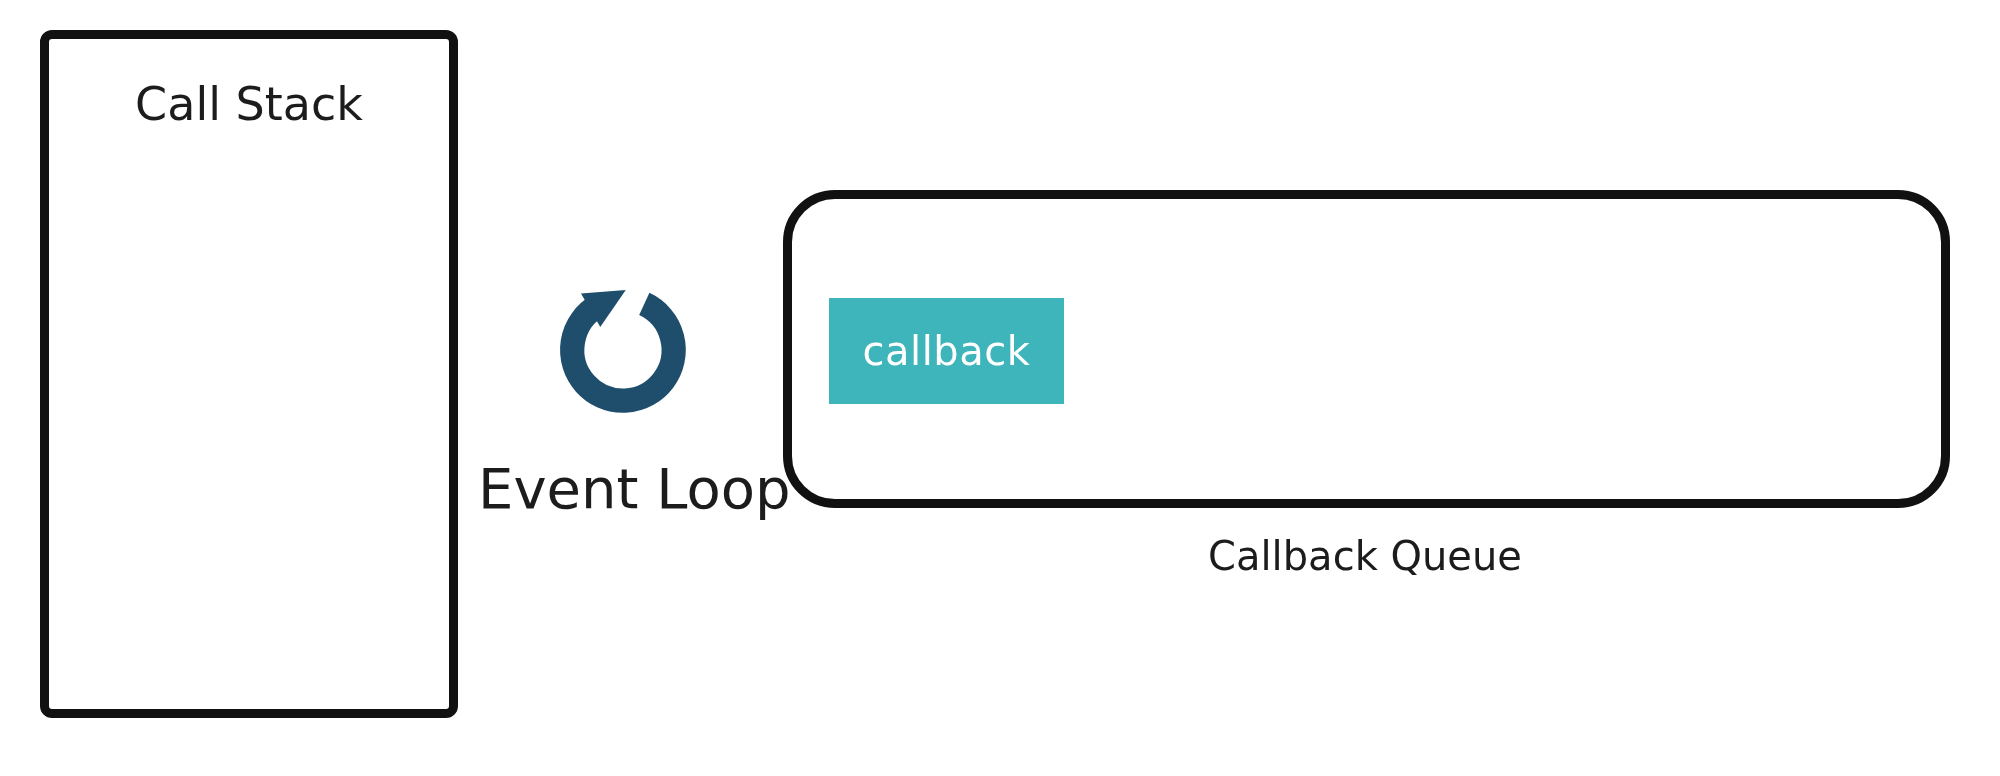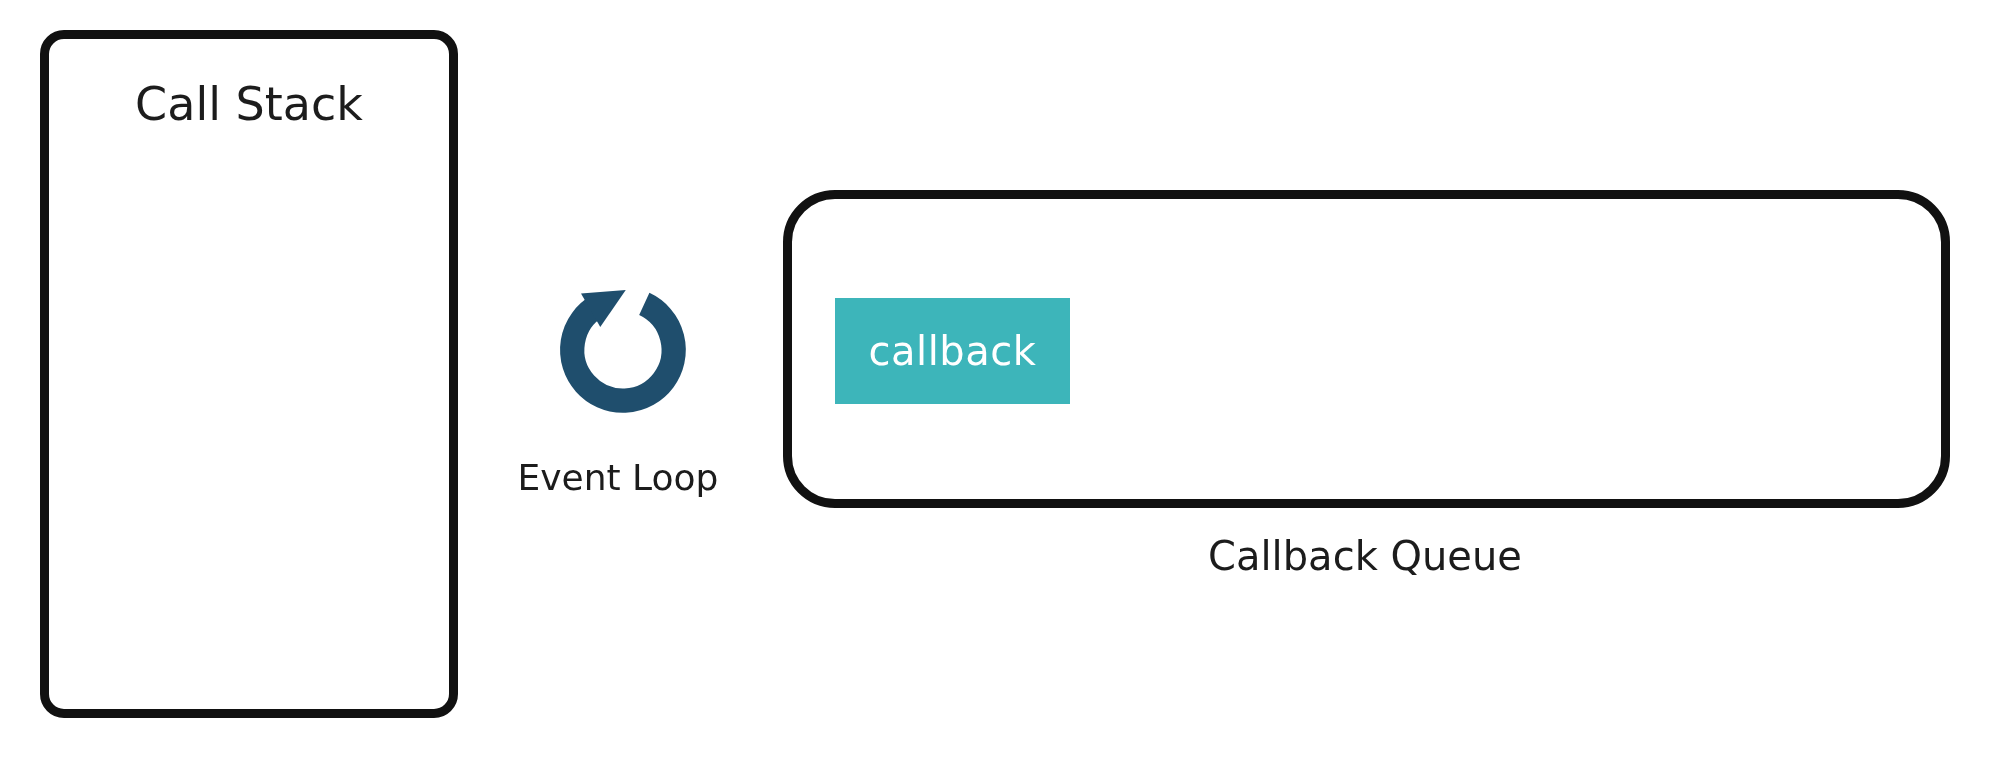--- a/index.html
+++ b/index.html
@@ -18,21 +18,21 @@
   }
 
   
   .call-stack-box {
     position: absolute;
     left: 40px;
     top: 30px;
     width: 418px;
     height: 688px;
     border: 9px solid #111111;
-    border-radius: 24px;
+    border-radius: 12px;
     box-sizing: border-box;
     background: #ffffff;
   }
   .call-stack-title {
     position: absolute;
     left: 0;
     top: 40px;
     width: 100%;
     text-align: center;
     font-size: 46px;
@@ -55,41 +55,41 @@
     width: 142px;
     height: 144px;
     color: #1f4e6d;
   }
   .event-loop-label {
     position: absolute;
     left: 0;
     top: 182px;
     width: 100%;
     text-align: center;
-    font-size: 36px;
+    font-size: 56px;
     line-height: 1.1;
     color: #1c1c1c;
     white-space: nowrap;
   }
 
   
   .callback-queue-box {
     position: absolute;
     left: 783px;
     top: 190px;
     width: 1167px;
     height: 318px;
     border: 9px solid #111111;
     border-radius: 52px;
     box-sizing: border-box;
     background: #ffffff;
   }
   .callback-chip {
     position: absolute;
-    left: 43px;
+    left: 37px;
     top: 99px;
     width: 235px;
     height: 106px;
     background: #3db5ba;
     color: #ffffff;
     display: flex;
     align-items: center;
     justify-content: center;
     font-size: 40px;
     letter-spacing: 0.5px;

